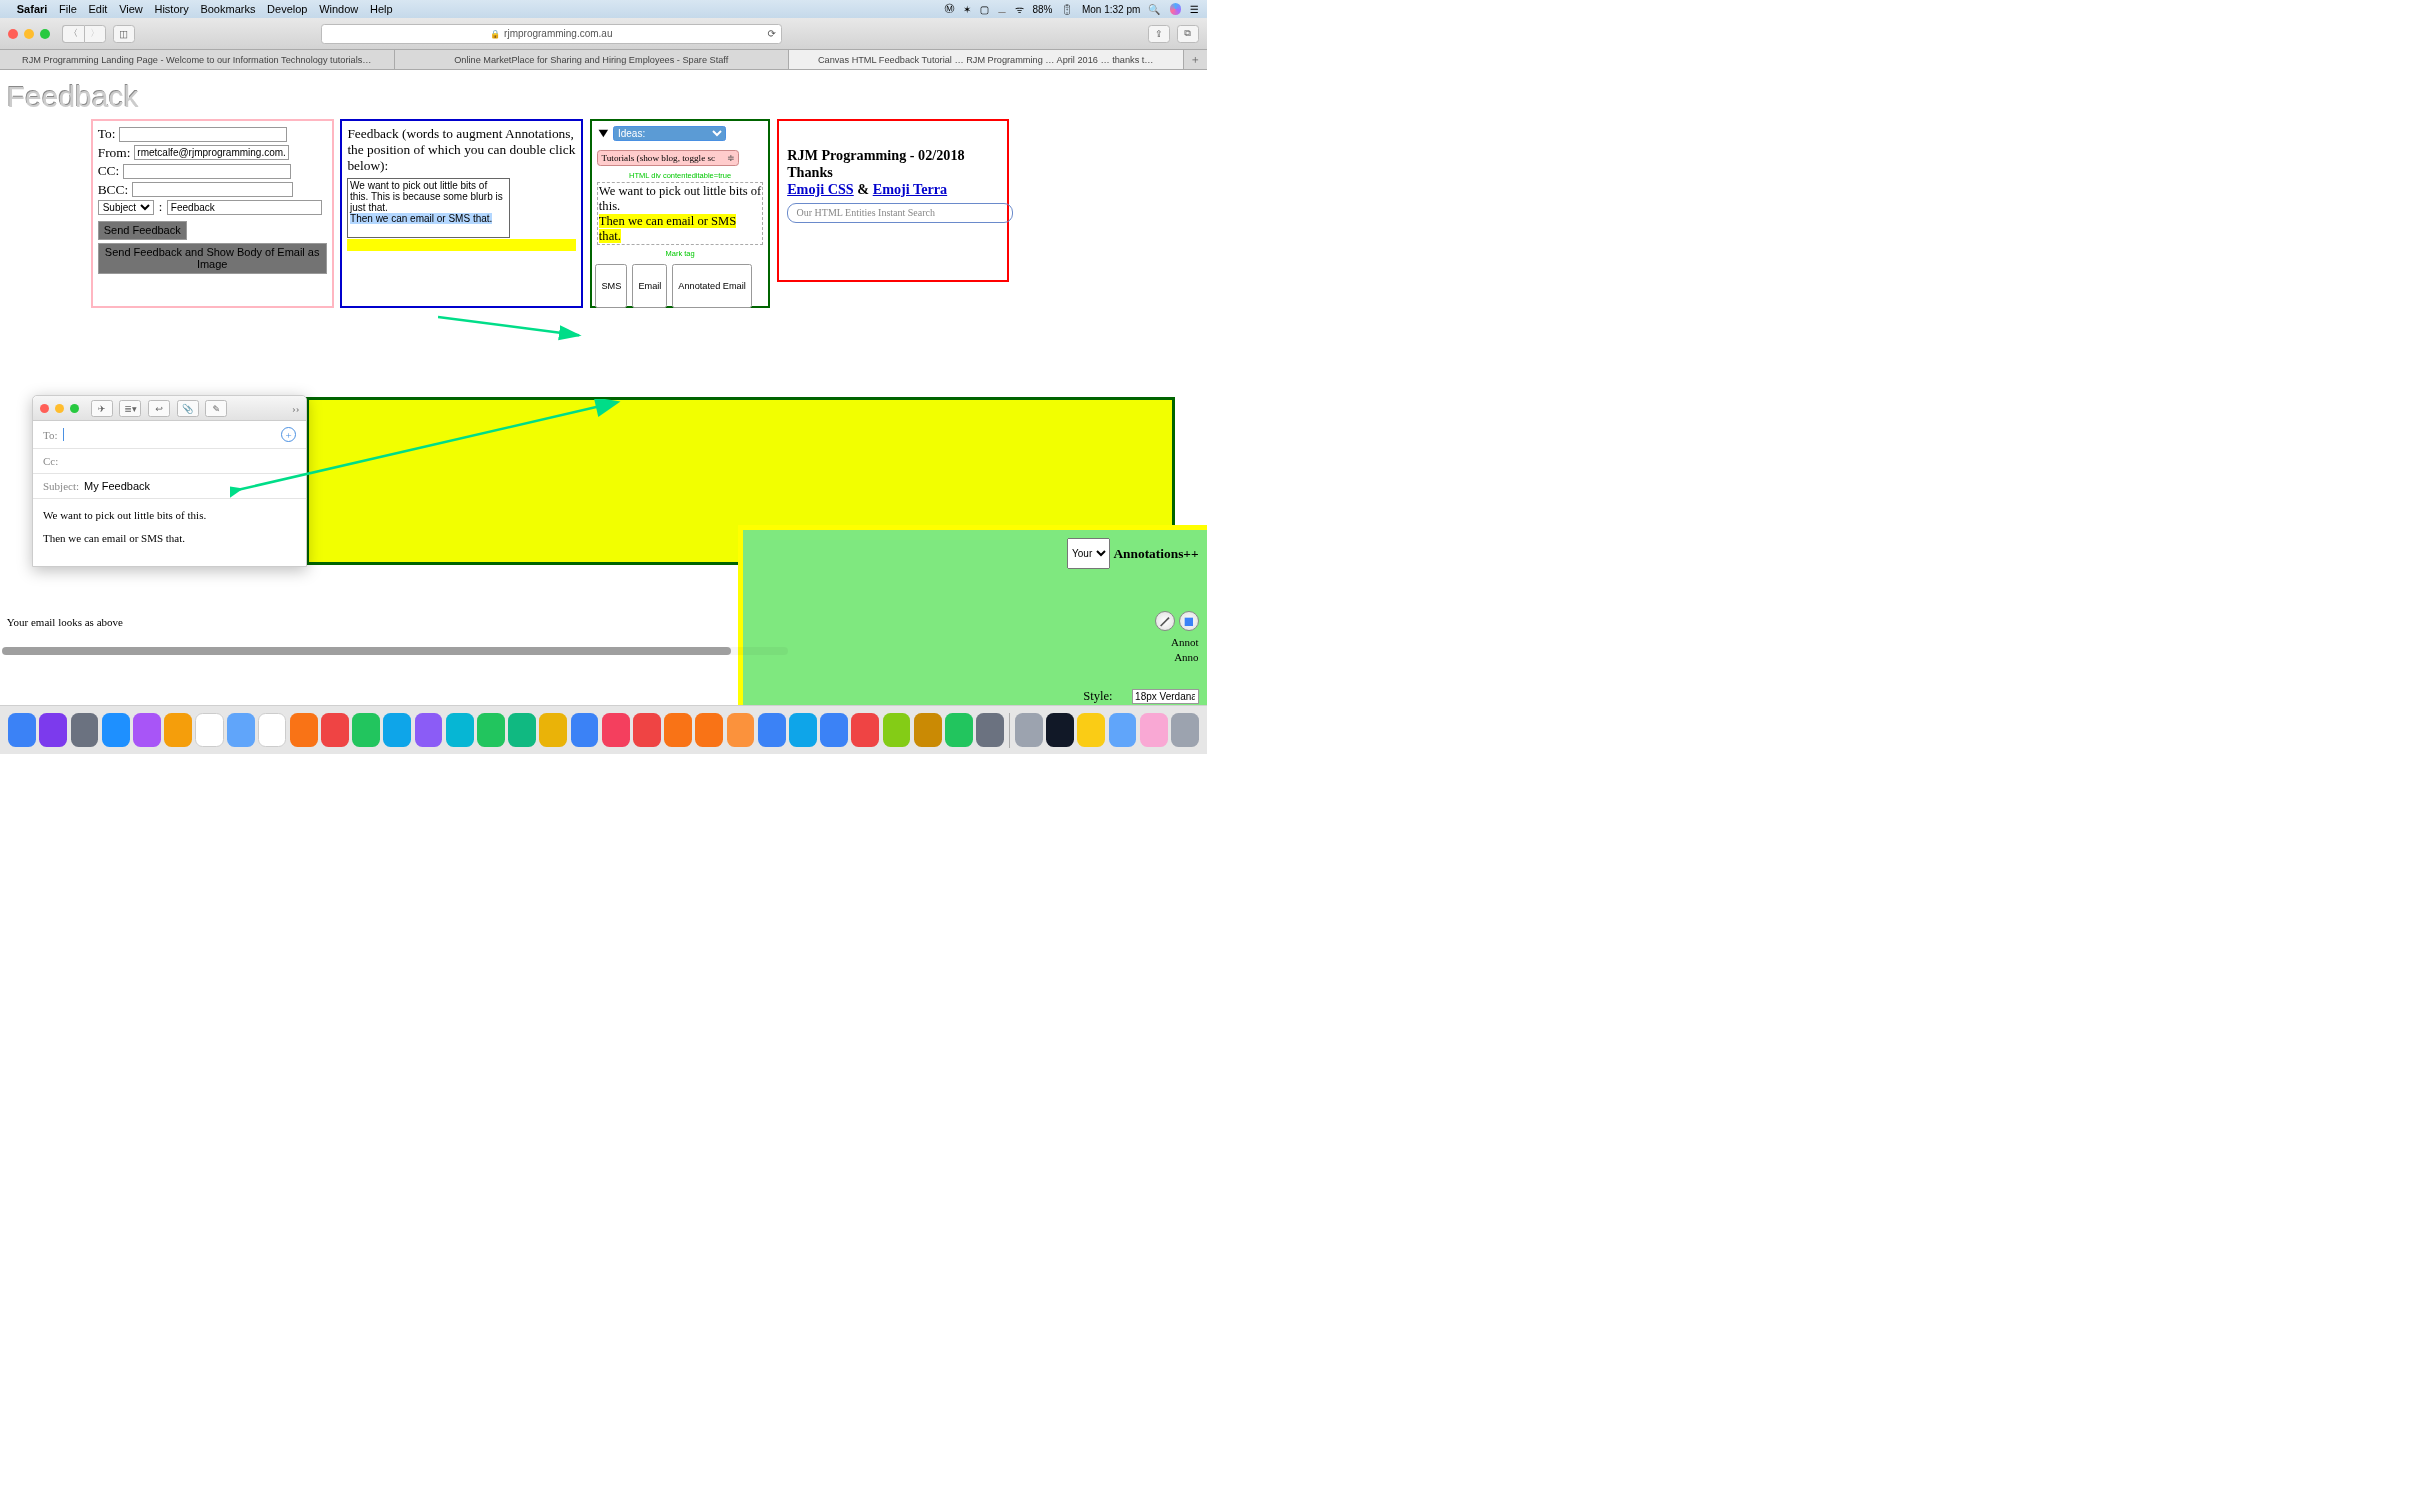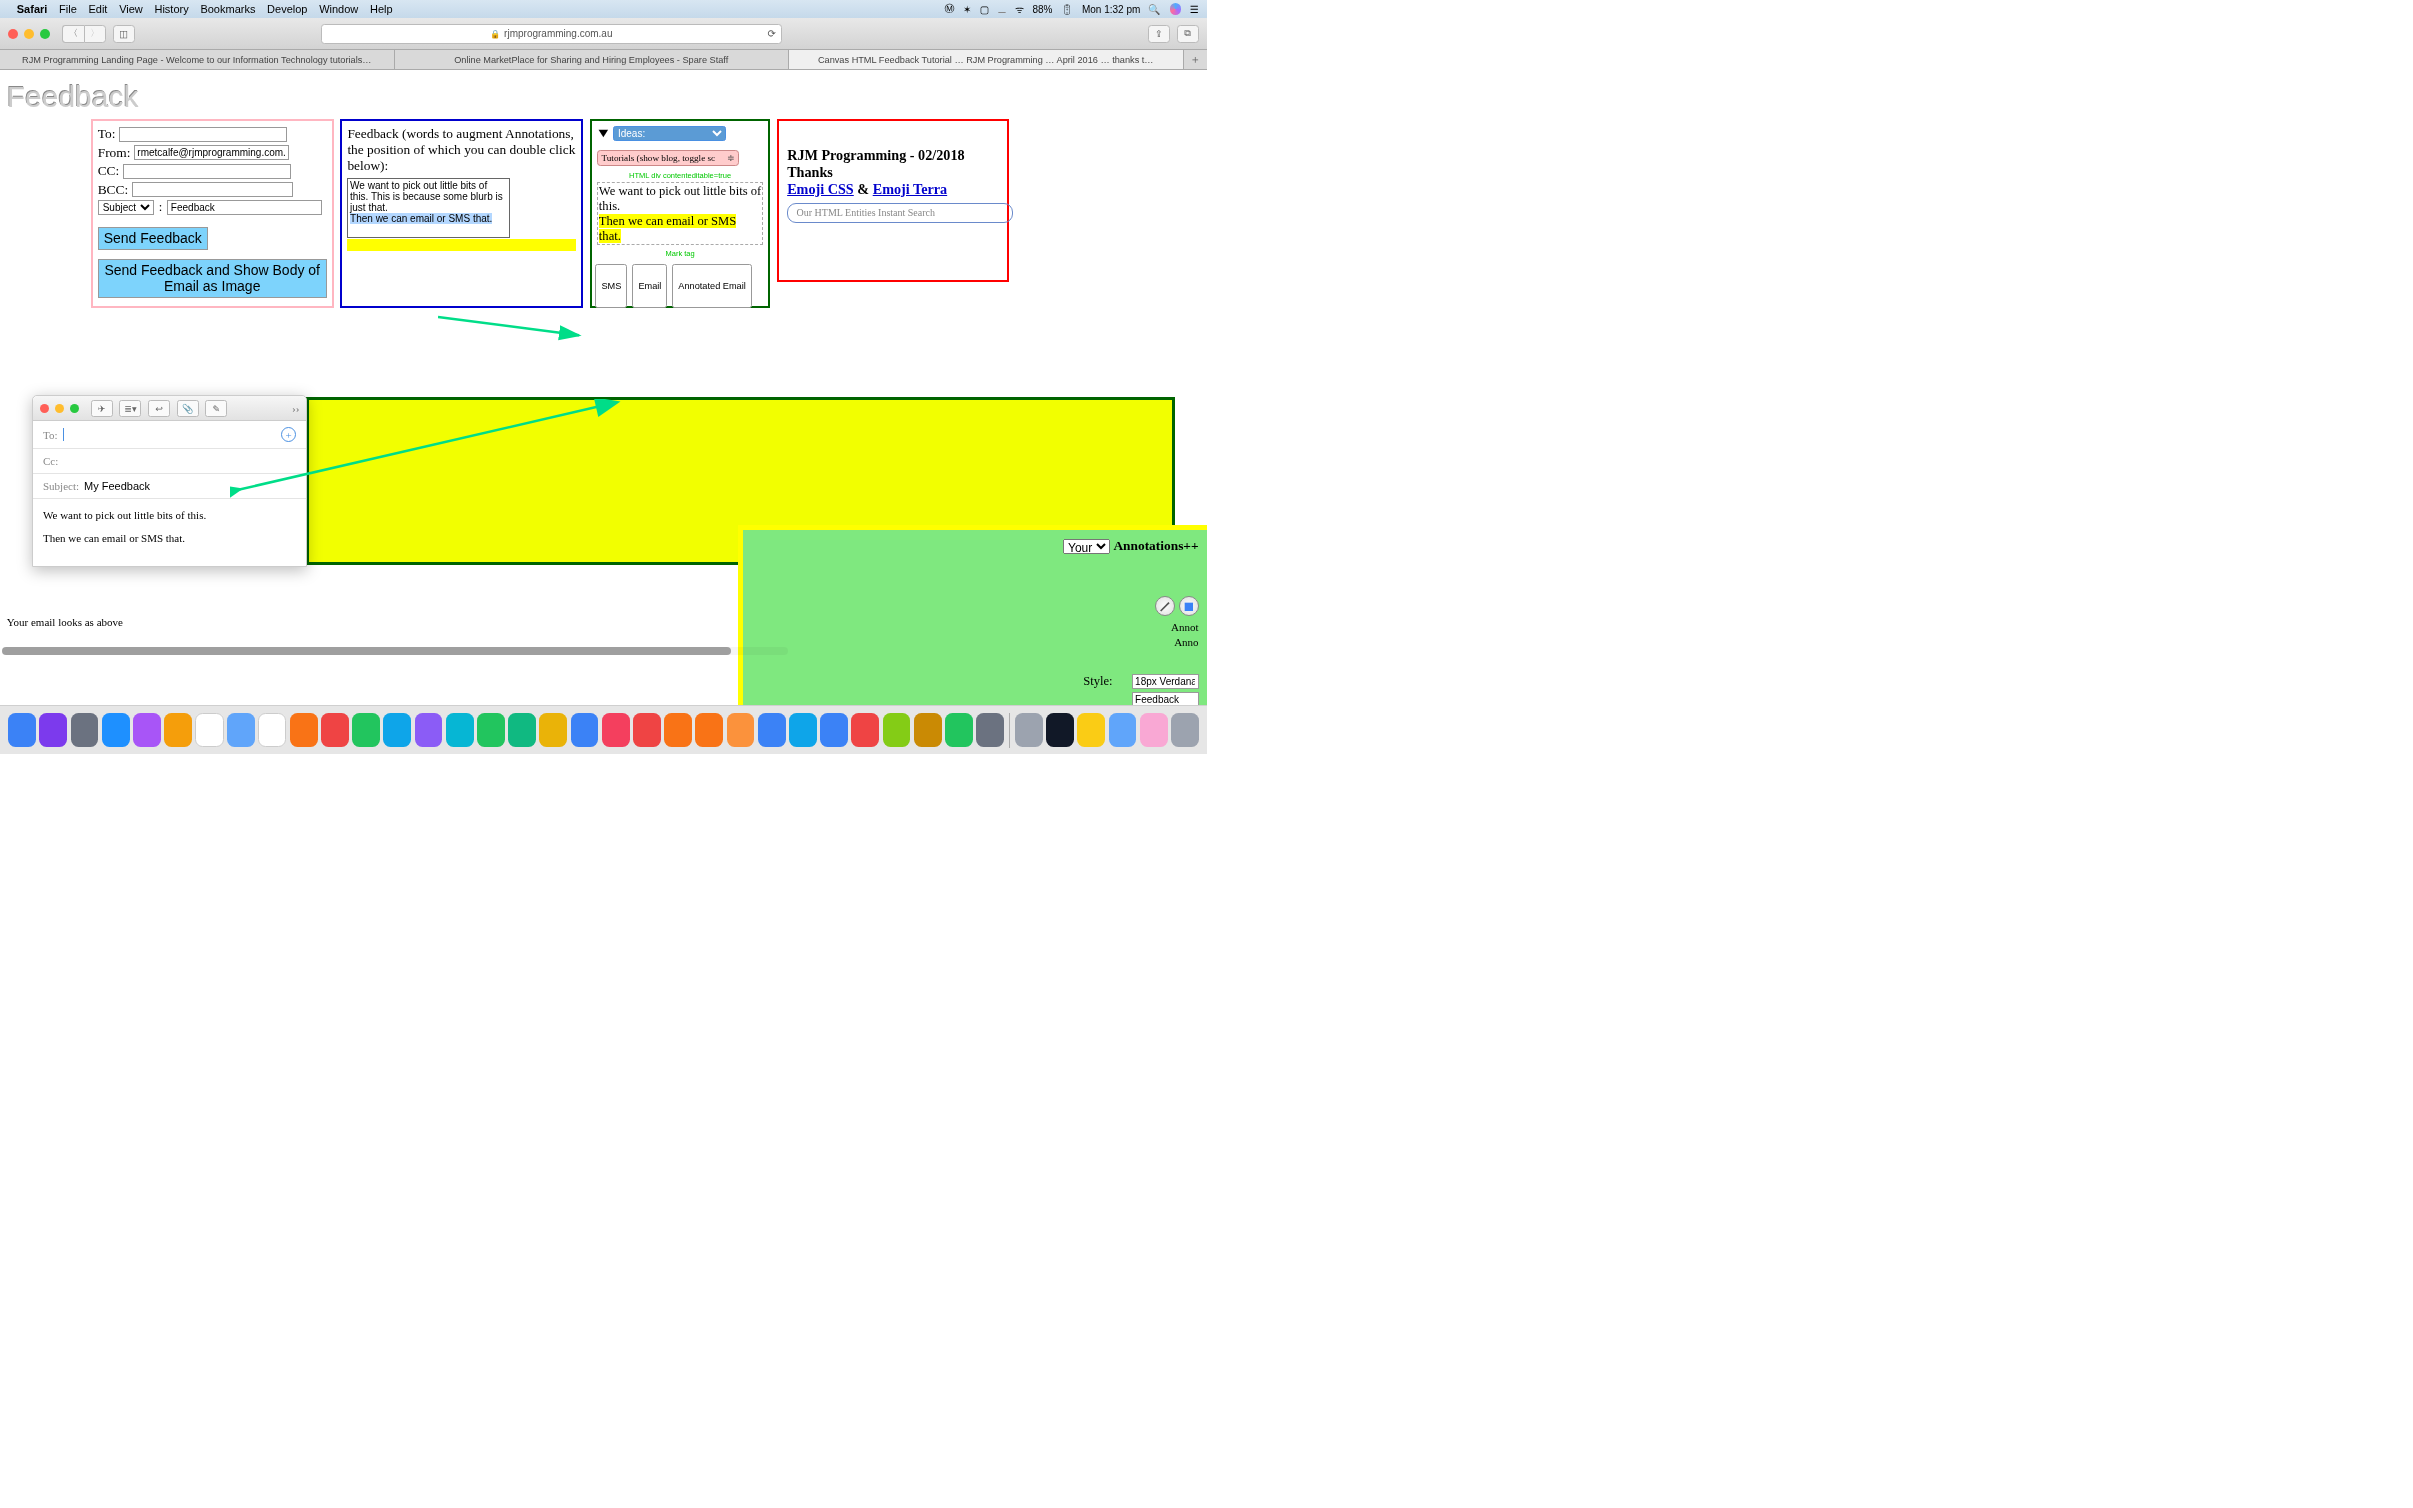--- a/index.html
+++ b/index.html
@@ -40,21 +40,21 @@
 
 .p-pink{border-color:#ffb6c1;width:243px;height:189px;}
 .p-blue{border-color:#0000cd;width:243px;height:189px;}
 .p-green{border-color:#006400;width:180px;height:189px;position:relative;}
 .p-red{border-color:#ff0000;width:232px;height:163px;padding:8.4px;}
 
 .row{display:flex;align-items:center;margin-bottom:2.5px;gap:3.4px;}
 .row label{font-size:13.4px;}
 input[type=text]{border:0.8px solid #999;height:15px;font-size:10px;padding:0 2.5px;font-family:Arial;}
 .subjsel{border:0.8px solid #999;height:15px;font-size:10px;background:#fff;}
-.btn-y{background:#7dd3fc;border:0.8px solid #999;padding:2.5px 5px;font-size:14px;font-family:Arial;cursor:pointer;margin-top:9px;}
+.btn-y{background:#737373;border:0.8px solid #999;padding:2.5px 5px;font-size:11px;font-family:Arial;cursor:pointer;margin-top:3px;}
 .ta{width:163px;height:60px;border:0.8px solid #666;font-size:10px;font-family:Arial;padding:1.7px;resize:both;}
 .ta-sel{background:#b3d7ff;}
 .yline{background:#ffff00;height:11.7px;border:0.8px dotted #ff0;margin-top:1.7px;}
 
 .disc{display:inline-block;transform:scaleX(1.3);}
 select.ideas{width:113px;height:15px;font-size:10px;border:0.8px solid #4a90e2;border-radius:2.5px;background:#5b9bd5;color:#fff;}
 .tutbtn{background:#ffcccc;border:0.8px solid #c88;border-radius:3.4px;padding:1.7px 3.4px;font-size:9.2px;width:142px;margin-top:8.4px;display:flex;align-items:center;}
 .tutbtn::after{content:"≑";margin-left:auto;color:#444;}
 .divlbl{color:#00c800;font-size:7.5px;text-align:center;margin-top:5px;font-family:Arial;}
 .editdiv{border:0.8px dashed #aaa;font-size:12.6px;margin-top:1.7px;padding:0.8px;}
@@ -86,21 +86,21 @@
 .mailbody p{margin-bottom:11.7px;}
 
 
 .arrow2{position:absolute;left:230px;top:329px;width:394px;height:101px;pointer-events:none;}
 
 .emailmsg{position:absolute;left:6.7px;top:546px;font-family:"Times New Roman";font-size:11px;}
 
 
 .annpanel{position:absolute;right:0;bottom:0;width:469px;height:180px;background:#7fe87f;border-left:5px solid #ffff00;border-top:5px solid #ffff00;padding:8.4px;font-family:"Times New Roman";}
 .annpanel .toprow{display:flex;justify-content:flex-end;align-items:center;gap:3.4px;}
-.annpanel select{font-size:12px;height:15px;}
+.annpanel select{font-size:10px;height:31px;}
 .annpanel .title{font-weight:bold;font-size:13.4px;}
 .annpanel .iconrow{display:flex;justify-content:flex-end;gap:3.4px;margin-top:42px;}
 .annpanel .circ{width:20px;height:20px;border:1.7px solid #888;border-radius:50%;background:radial-gradient(#fff,#ddd);display:flex;align-items:center;justify-content:center;}
 .annpanel .lbls{text-align:right;font-size:11px;margin-top:3.4px;line-height:1.4;}
 .annpanel .stylerow{display:flex;justify-content:flex-end;align-items:center;gap:19px;margin-top:23px;font-size:12.6px;}
 .annpanel input[type=text]{width:67px;}
 .annpanel .fb{text-align:right;margin-top:3.4px;}
 .annpanel .fb input{width:67px;}
 
 

